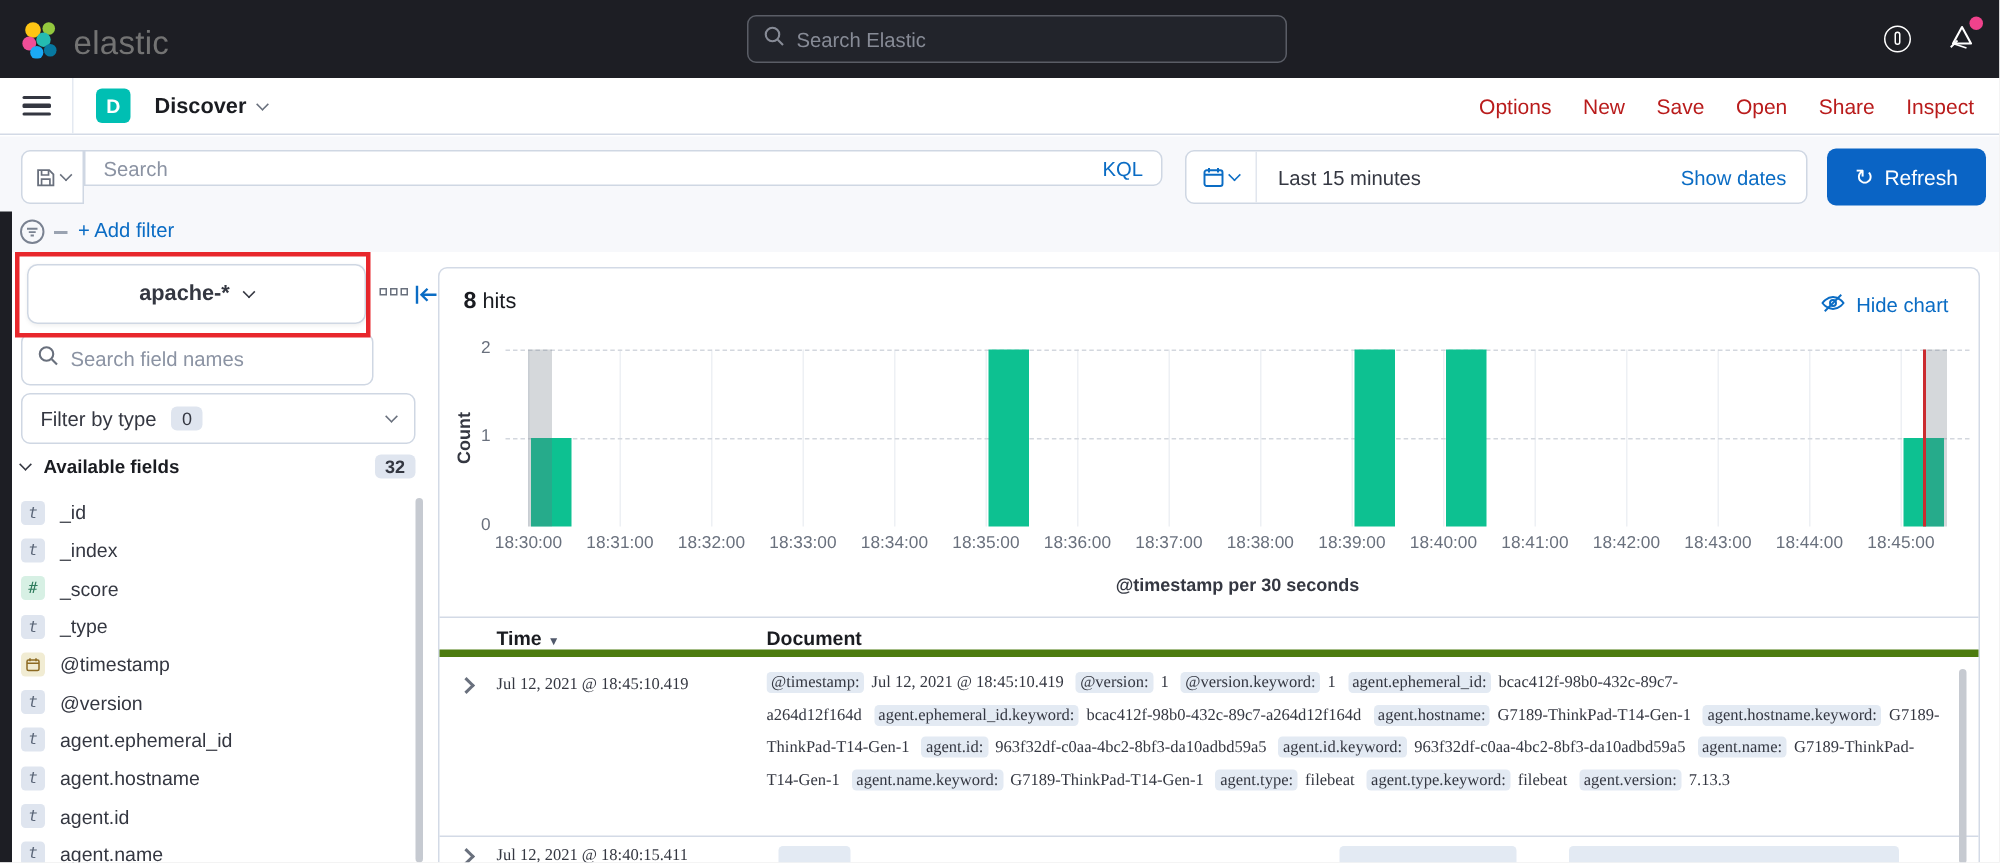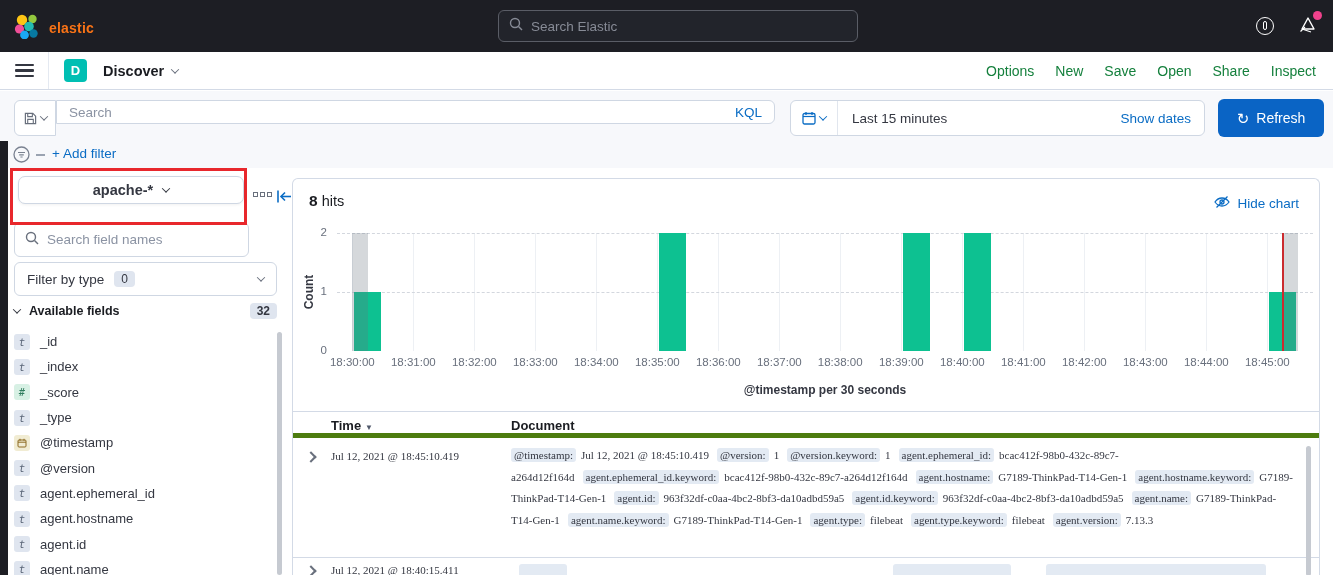--- a/index.html
+++ b/index.html
@@ -4,38 +4,38 @@
 <style>
   *{box-sizing:border-box;margin:0;padding:0}
   html,body{background:#e9e9e9}
   body{font-family:"Liberation Sans","DejaVu Sans",sans-serif;color:#343741}
   .screen{position:relative;width:1333px;height:575px;background:#fff;overflow:hidden}
   .abs{position:absolute}
 
   
   .topbar{left:0;top:0;width:1333px;height:52px;background:#1d1e24}
   .brand{left:14px;top:13px;display:flex;align-items:center;gap:9px}
-  .brand-name{color:#f97316;font-size:14px;font-weight:700;letter-spacing:.2px}
+  .brand-name{color:#737373;font-size:22px;font-weight:400;letter-spacing:.2px}
   .top-search{left:498px;top:10px;width:360px;height:32px;background:#22242b;border:1px solid#5a5d66;border-radius:6px;display:flex;align-items:center;padding:0 10px;gap:8px}
   .top-search input{flex:1;background:transparent;border:none;outline:none;color:#d4d6dd;font-size:13.5px;font-family:inherit}
   .top-search input::placeholder{color:#878b96}
   .help-ring{left:1256px;top:17px;width:18px;height:18px;border:1.6px solid #fff;border-radius:50%}
   .help-ring i{position:absolute;left:6px;top:3px;width:3.5px;height:9px;border:1.2px solid #fff;border-radius:2px;display:block}
   .newsfeed{left:1298px;top:15px;width:22px;height:22px}
   .pink-dot{position:absolute;right:-2px;top:-4px;width:9px;height:9px;border-radius:50%;background:#f0428c}
 
   
   .navbar{left:0;top:52px;width:1333px;height:38px;background:#fff;border-bottom:1px solid #d3dae6;display:flex;align-items:center}
   .burger{margin-left:15px;width:19px;display:flex;flex-direction:column;gap:3.5px;cursor:pointer}
   .burger i{display:block;height:2.2px;background:#343741;border-radius:1px}
   .nav-sep{width:1px;height:37px;background:#e4e9f1;margin:0 0 0 14px}
   .app-badge{margin-left:15px;width:23px;height:23px;border-radius:4px;background:#00bfb3;color:#fff;font-weight:700;font-size:13px;display:flex;align-items:center;justify-content:center}
   .app-title{margin-left:16px;font-size:14.5px;font-weight:600;color:#1a1c21;display:flex;align-items:center;gap:8px}
   .nav-links{margin-left:auto;display:flex;gap:21px;padding-right:17px}
-  .nav-links span{color:#15803d;font-size:14px;cursor:pointer}
+  .nav-links span{color:#b91c1c;font-size:14px;cursor:pointer}
 
   
   .band{left:0;top:91px;width:1333px;height:77px;background:#f7f8fb}
   .sq-btn{left:14px;top:100px;width:42px;height:36px;background:#fff;border:1px solid #cfd7e3;border-radius:6px 0 0 6px;display:flex;align-items:center;justify-content:center;gap:4px;color:#69707d}
   .q-box{left:56px;top:100px;width:719px;height:24px;background:#fff;border:1px solid #cfd7e3;border-radius:0 6px 6px 0;display:flex;align-items:center;padding:0 12px}
   .q-box input{flex:1;border:none;outline:none;font-size:13.5px;font-family:inherit;color:#343741}
   .q-box input::placeholder{color:#8b93a3}
   .kql{color:#0a6cc4;font-size:13.5px}
   .dp{left:790px;top:100px;width:415px;height:36px;background:#fff;border:1px solid #cfd7e3;border-radius:6px;display:flex;align-items:center}
   .dp-cal{width:47px;height:100%;border-right:1px solid #e1e6ee;display:flex;align-items:center;justify-content:center;gap:4px;color:#0a6cc4}
@@ -45,21 +45,21 @@
   .refresh .rg{font-size:15px;line-height:1}
   .filter-ic{left:13px;top:146px;color:#7a8291}
   .filter-dash{left:36px;top:154px;width:9px;height:2px;background:#9aa3b1}
   .add-filter{left:52px;top:146px;color:#0a6cc4;font-size:13.5px;cursor:pointer}
 
   
   .lstrip{left:0;top:141px;width:8px;height:434px;background:#1d1e24}
 
   
   .redbox{left:10px;top:168px;width:237px;height:57px;border:3px solid #e8272c;z-index:5}
-  .ip-btn{left:18px;top:176px;width:226px;height:28px;background:#fff;border:1px solid #cfd7e3;border-radius:7px;box-shadow:0 1px 3px rgba(0,0,0,.06);display:flex;align-items:center;justify-content:center;gap:10px;font-size:14.5px;font-weight:700;color:#343741;cursor:pointer;z-index:6}
+  .ip-btn{left:18px;top:176px;width:226px;height:40px;background:#fff;border:1px solid #cfd7e3;border-radius:7px;box-shadow:0 1px 3px rgba(0,0,0,.06);display:flex;align-items:center;justify-content:center;gap:10px;font-size:14.5px;font-weight:700;color:#343741;cursor:pointer;z-index:6}
   .boxes-ic{left:253px;top:192px;display:flex;gap:2.5px}
   .boxes-ic i{width:4.5px;height:4.5px;border:1.2px solid #69707d;display:block}
   .collapse-ic{left:276px;top:189px;color:#0a6cc4}
   .fld-search{left:14px;top:222px;width:235px;height:35px;background:#fff;border:1px solid #cfd7e3;border-radius:6px;display:flex;align-items:center;padding:0 10px;gap:8px;color:#69707d}
   .fld-search input{flex:1;border:none;outline:none;font-size:13.5px;font-family:inherit;color:#343741}
   .fld-search input::placeholder{color:#8b93a3}
   .ftype{left:14px;top:262px;width:263px;height:34px;background:#fff;border:1px solid #cfd7e3;border-radius:6px;display:flex;align-items:center;padding:0 12px;gap:10px;font-size:13.5px;color:#343741;cursor:pointer}
   .cnt-badge{background:#dfe5ef;border-radius:4px;padding:1px 7px;font-size:12px;color:#343741}
   .ftype .chv{margin-left:auto;color:#69707d}
   .avail-hdr{left:14px;top:303px;width:263px;display:flex;align-items:center;gap:9px;font-size:12.5px;font-weight:700;color:#1a1c21;cursor:pointer}

